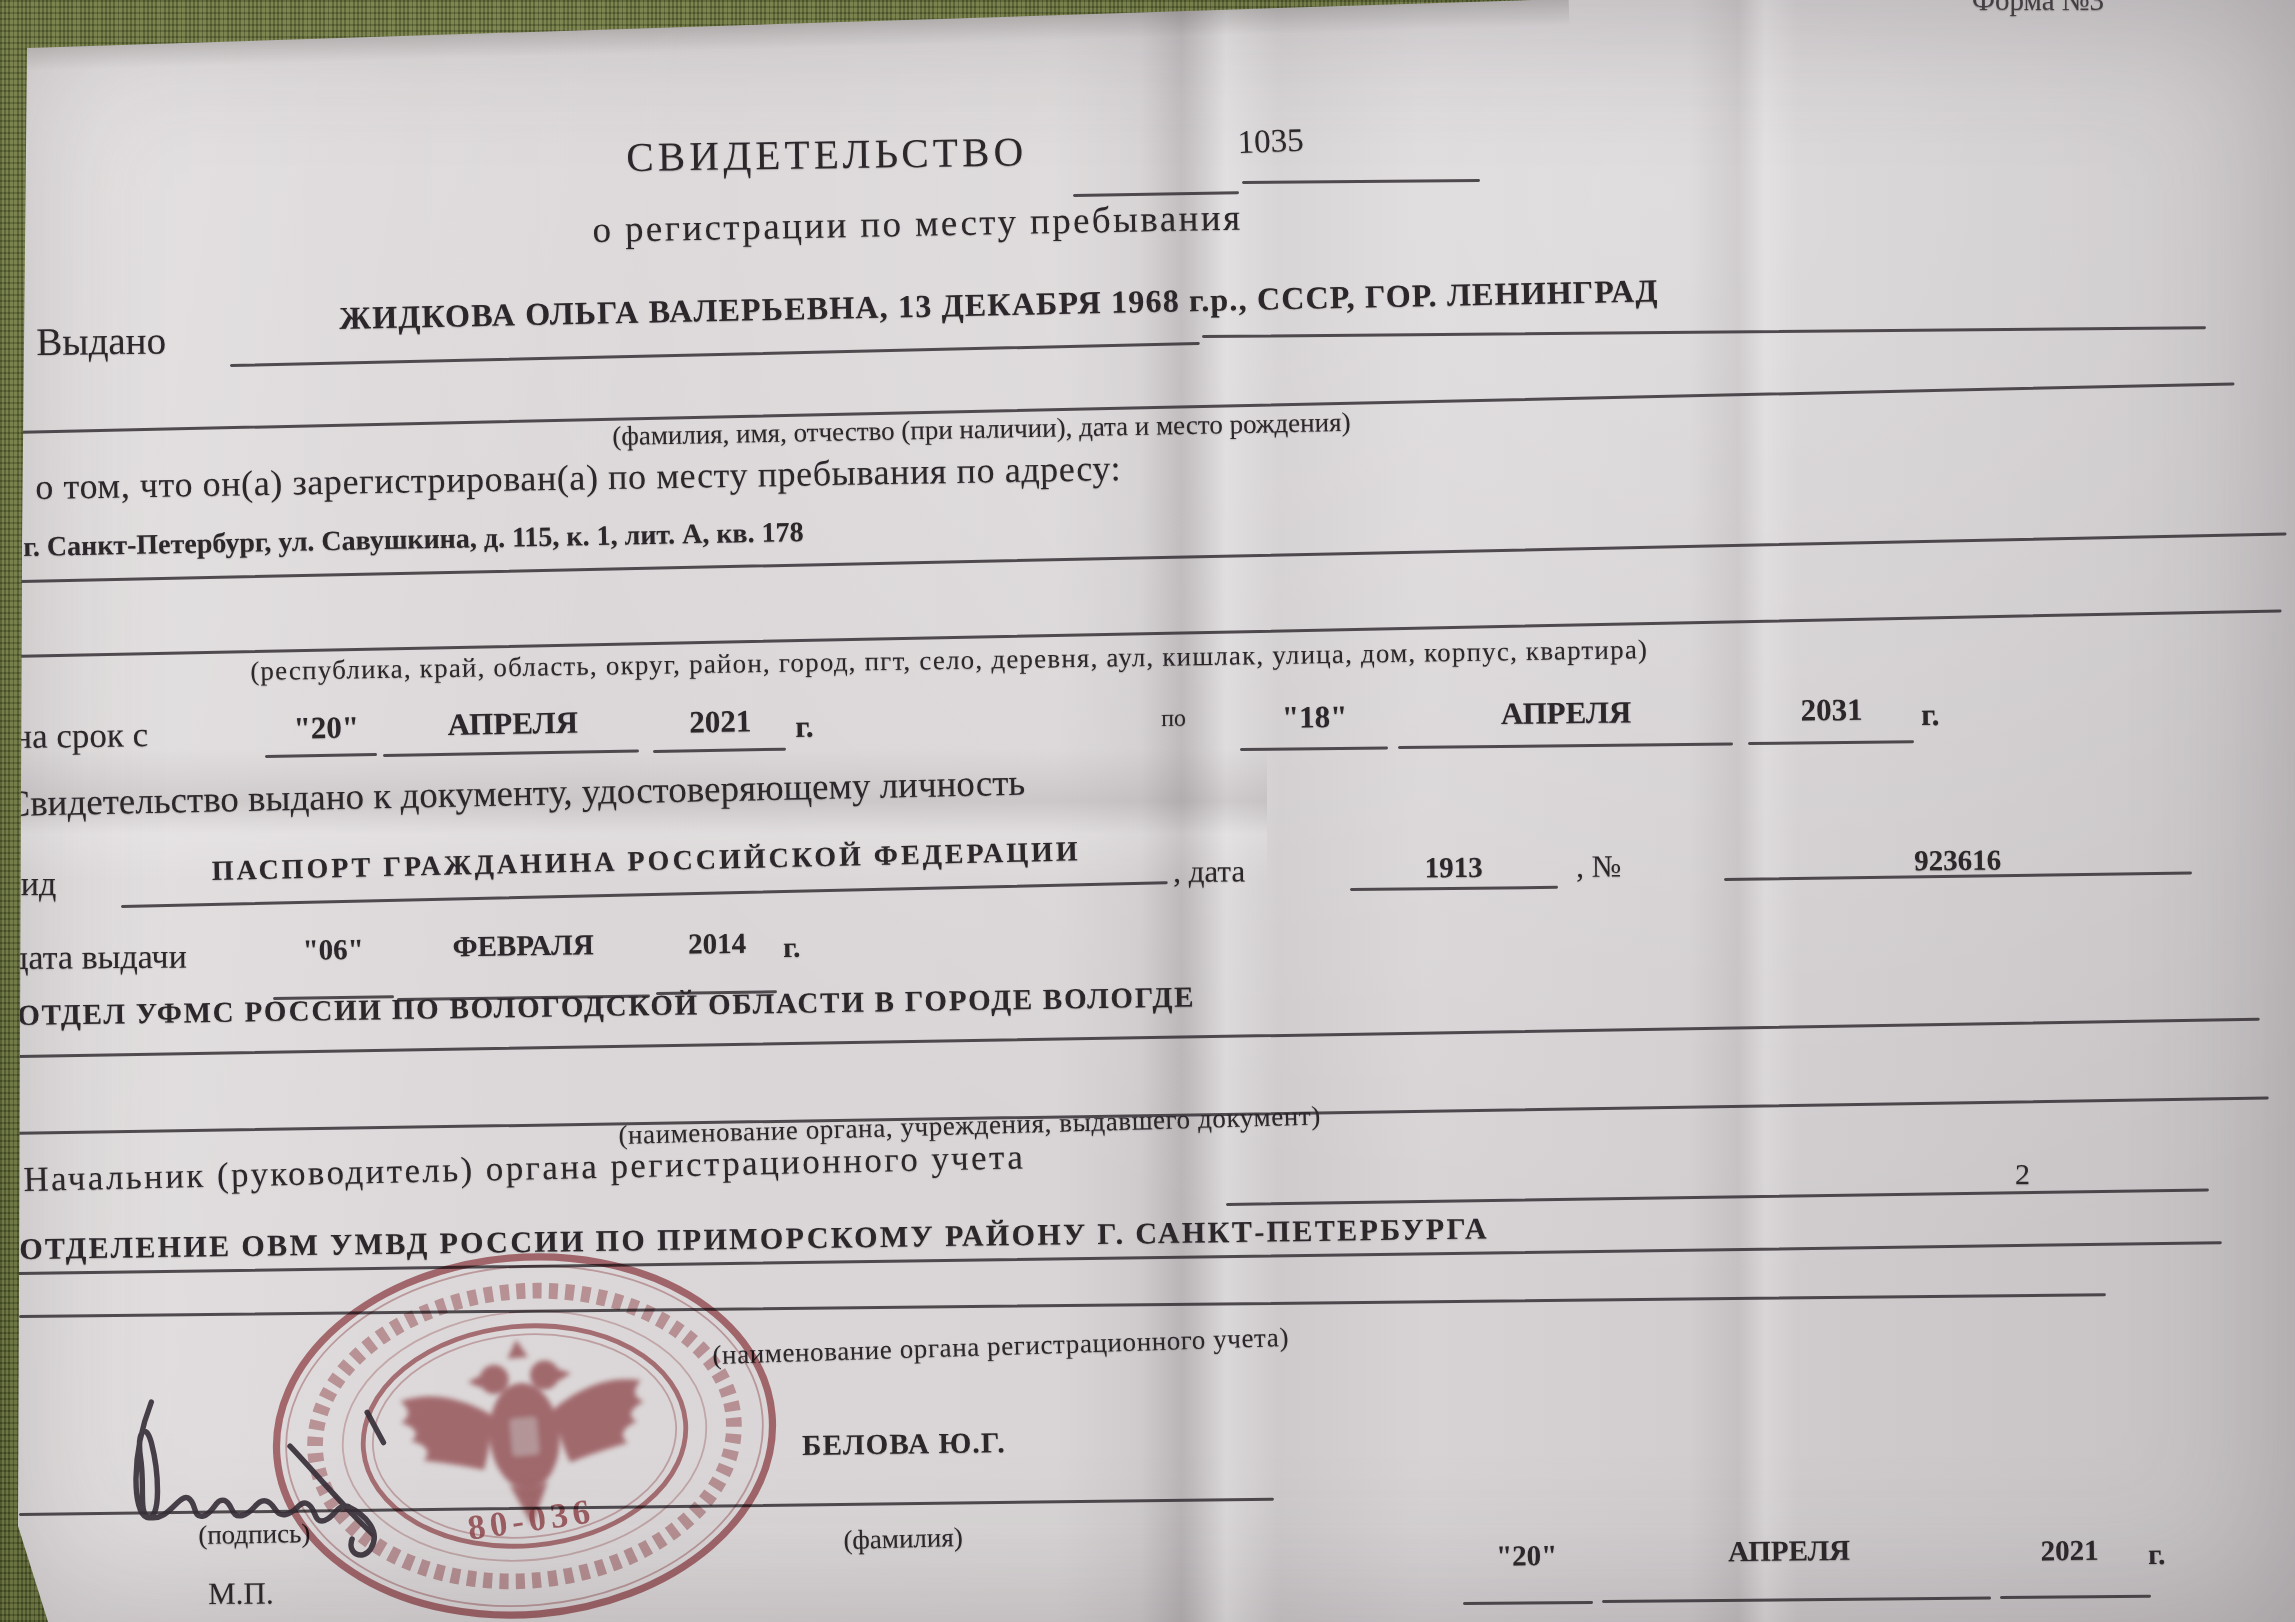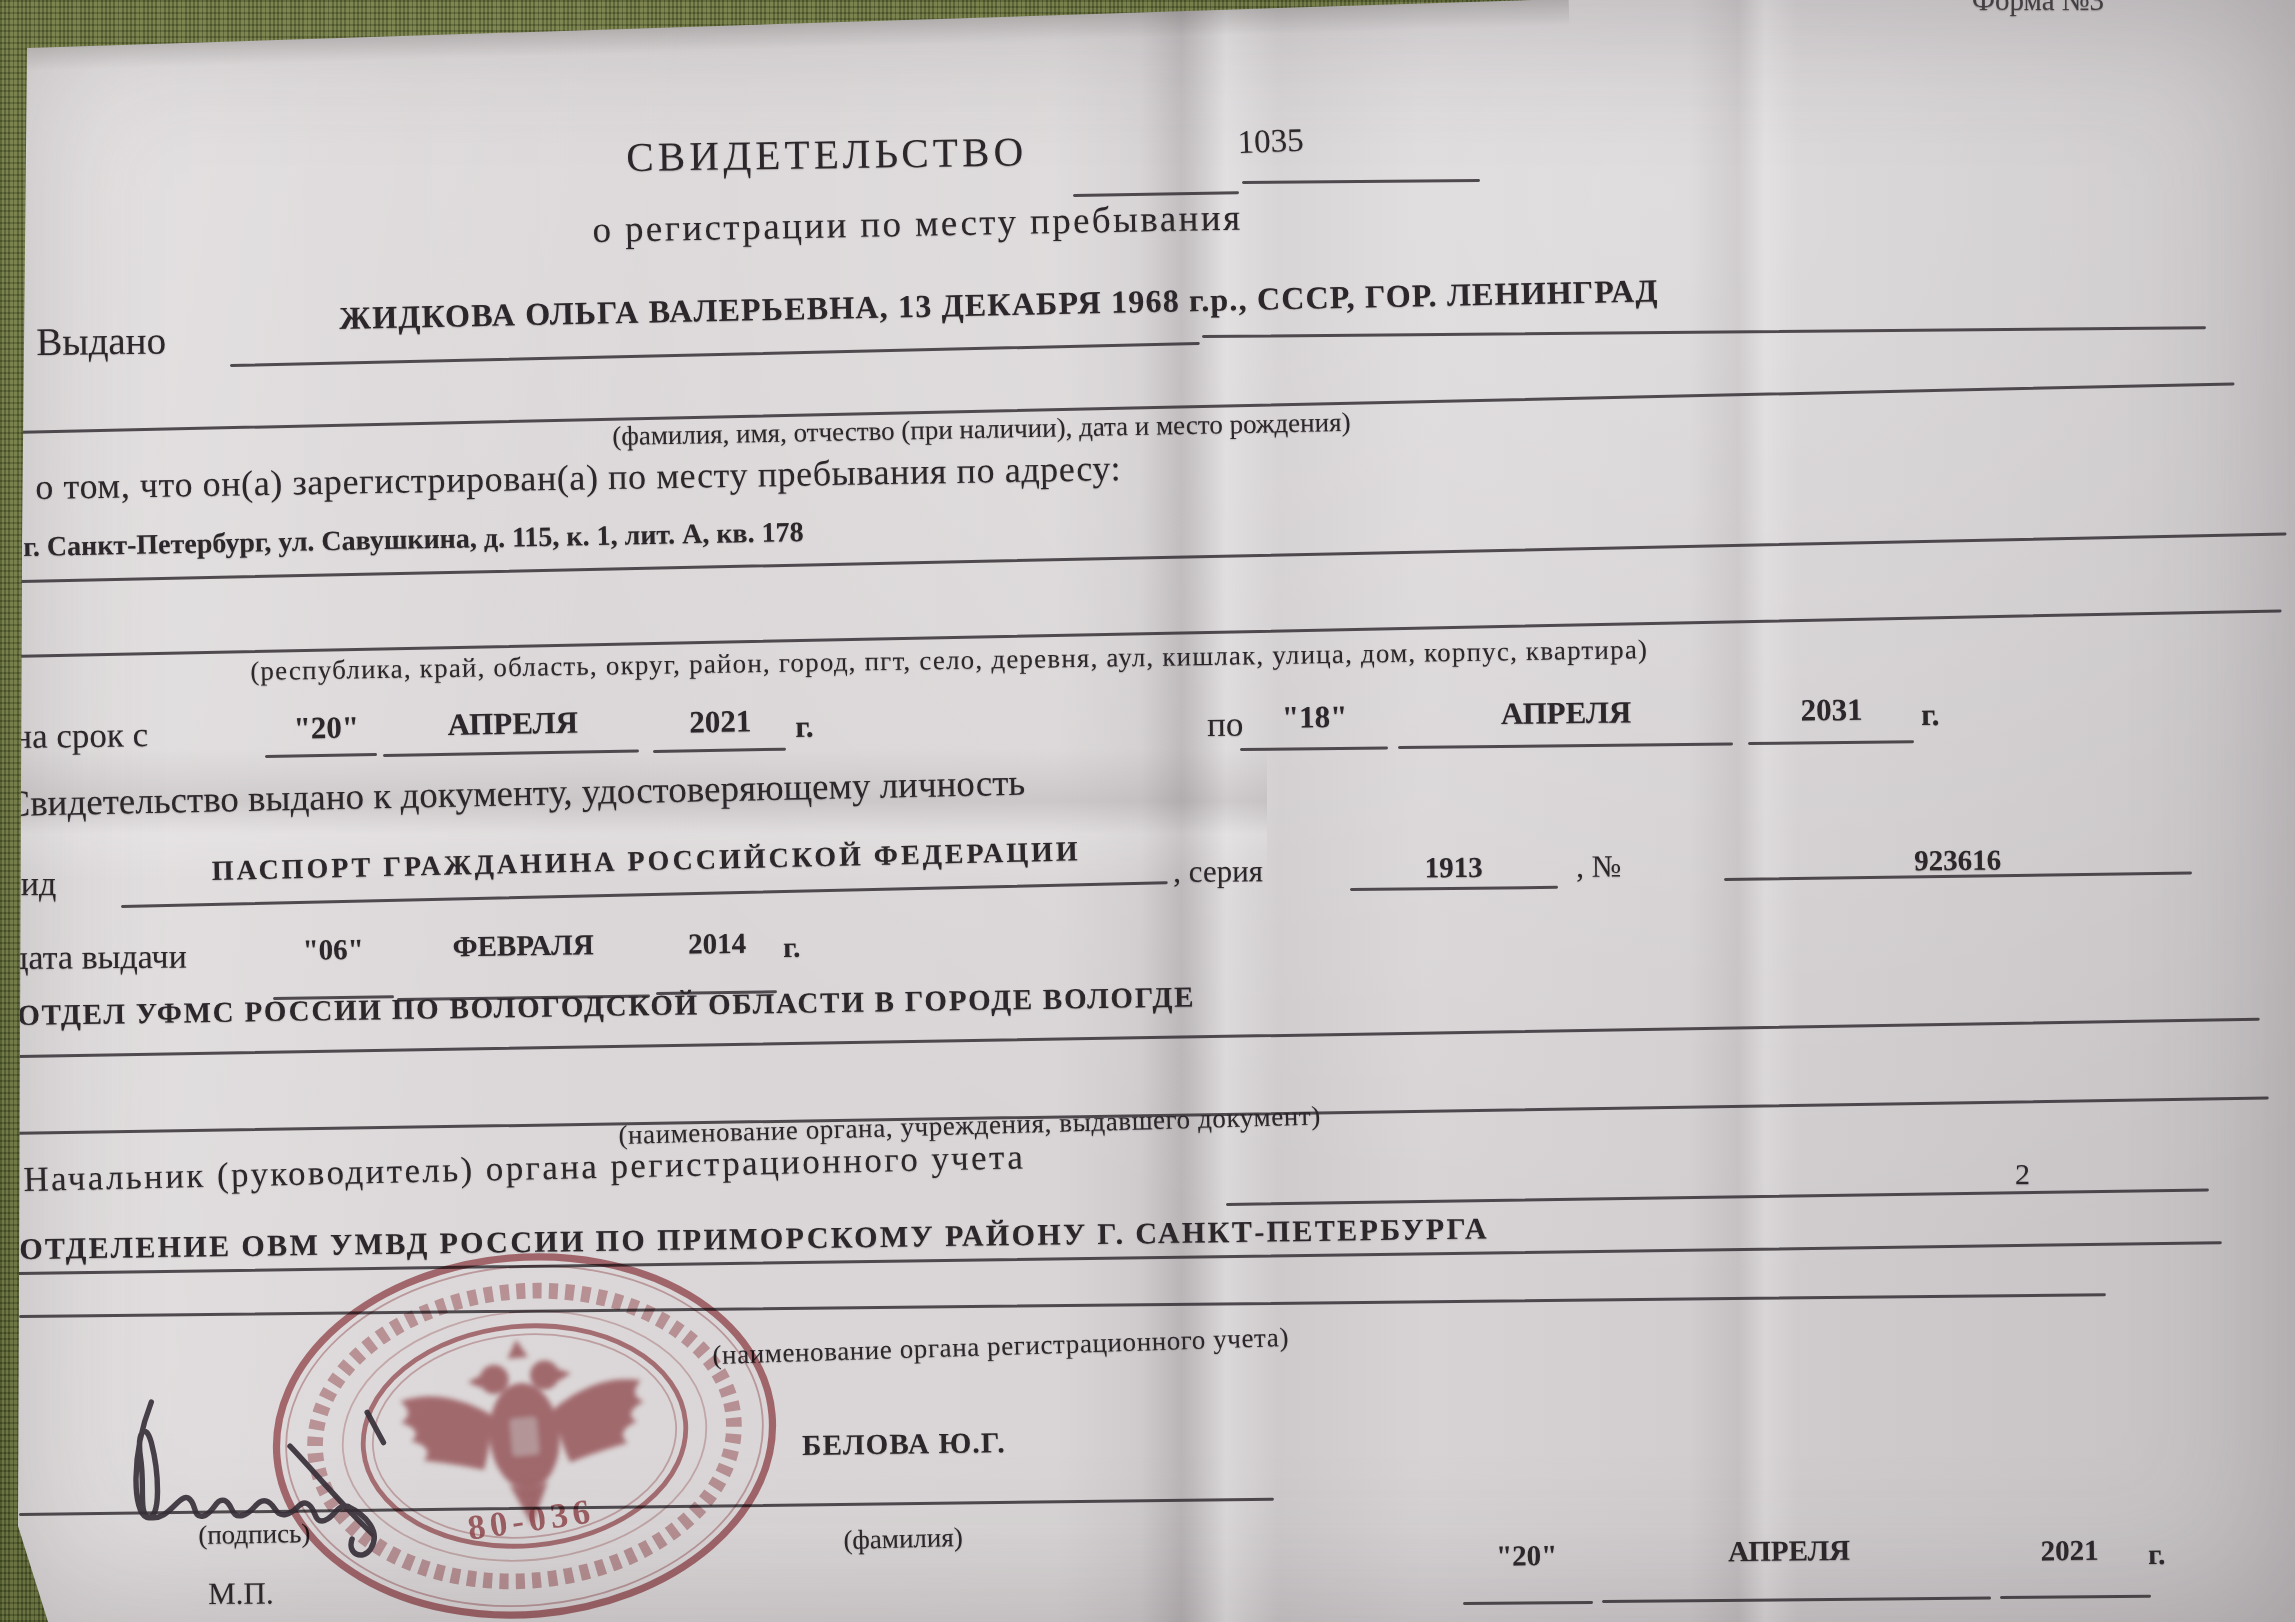--- a/index.html
+++ b/index.html
@@ -64,36 +64,36 @@
     <div class="t b" style="left:23px;top:531px;font-size:28px;transform:rotate(-1.1deg);">г. Санкт-Петербург, ул. Савушкина, д. 115, к. 1, лит. А, кв. 178</div>
     <div class="ln" style="left:17px;top:580px;width:2270px;transform:rotate(-1.2deg);"></div>
     <div class="ln" style="left:8.4px;top:655px;width:2274px;transform:rotate(-1.15deg);"></div>
     <div class="t" style="left:250px;top:656px;font-size:27px;letter-spacing:1.2px;transform:rotate(-0.9deg);">(республика, край, область, округ, район, город, пгт, село, деревня, аул, кишлак, улица, дом, корпус, квартира)</div>
 
     <div class="t" style="left:13.3px;top:717px;font-size:35px;transform:rotate(-0.8deg);">на срок с</div>
     <div class="t b c" style="left:270px;top:711px;width:112px;font-size:31px;transform:rotate(-1deg);">"20"</div>
     <div class="t b c" style="left:386px;top:708px;width:253px;font-size:31px;transform:rotate(-1deg);">АПРЕЛЯ</div>
     <div class="t b c" style="left:655px;top:705px;width:130px;font-size:31px;transform:rotate(-1deg);">2021</div>
     <div class="t" style="left:795px;top:709px;font-size:31px;font-weight:bold;transform:rotate(-1deg);">г.</div>
-    <div class="t" style="left:1207px;top:705px;font-size:35px;transform:rotate(-0.6deg);">по</div>
+    <div class="t" style="left:1161px;top:705px;font-size:24px;transform:rotate(-0.6deg);">по</div>
     <div class="t b c" style="left:1242px;top:700px;width:145px;font-size:31px;transform:rotate(-0.6deg);">"18"</div>
     <div class="t b c" style="left:1400px;top:697px;width:332px;font-size:31px;transform:rotate(-0.6deg);">АПРЕЛЯ</div>
     <div class="t b c" style="left:1750px;top:693px;width:163px;font-size:31px;transform:rotate(-0.6deg);">2031</div>
     <div class="t" style="left:1921px;top:697px;font-size:31px;font-weight:bold;transform:rotate(-0.6deg);">г.</div>
     <div class="ln" style="left:265px;top:755px;width:112px;transform:rotate(-1deg);"></div>
     <div class="ln" style="left:383px;top:754px;width:256px;transform:rotate(-1deg);"></div>
     <div class="ln" style="left:653px;top:750px;width:133px;transform:rotate(-1deg);"></div>
     <div class="ln" style="left:1240px;top:748px;width:148px;transform:rotate(-0.6deg);"></div>
     <div class="ln" style="left:1398px;top:746px;width:335px;transform:rotate(-0.6deg);"></div>
     <div class="ln" style="left:1748px;top:742px;width:166px;transform:rotate(-0.6deg);"></div>
 
     <div class="t" style="left:4.8px;top:782px;font-size:37px;transform:rotate(-1.2deg);">Свидетельство выдано к документу, удостоверяющему личность</div>
     <div class="t" style="left:4.8px;top:865px;font-size:34px;">вид</div>
     <div class="t b c" style="left:124px;top:857px;width:1044px;font-size:28px;letter-spacing:3px;transform:rotate(-1.3deg);">ПАСПОРТ ГРАЖДАНИНА РОССИЙСКОЙ ФЕДЕРАЦИИ</div>
-    <div class="t" style="left:1173px;top:854px;font-size:31px;transform:rotate(-0.5deg);">, серия</div>
+    <div class="t" style="left:1173px;top:854px;font-size:31px;transform:rotate(-0.5deg);">, дата</div>
     <div class="t b c" style="left:1351px;top:852px;width:205px;font-size:29px;transform:rotate(-0.5deg);">1913</div>
     <div class="t" style="left:1576px;top:849px;font-size:31px;transform:rotate(-0.5deg);">, №</div>
     <div class="t b c" style="left:1725px;top:846px;width:465px;font-size:29px;transform:rotate(-0.5deg);">923616</div>
     <div class="ln" style="left:121px;top:905px;width:1047px;transform:rotate(-1.3deg);"></div>
     <div class="ln" style="left:1350px;top:888px;width:208px;transform:rotate(-0.6deg);"></div>
     <div class="ln" style="left:1724px;top:878px;width:468px;transform:rotate(-0.8deg);"></div>
 
     <div class="t" style="left:11px;top:939px;font-size:34px;transform:rotate(-0.5deg);">дата выдачи</div>
     <div class="t b c" style="left:274px;top:934px;width:118px;font-size:29px;transform:rotate(-0.8deg);">"06"</div>
     <div class="t b c" style="left:398px;top:931px;width:250px;font-size:29px;transform:rotate(-0.8deg);">ФЕВРАЛЯ</div>

